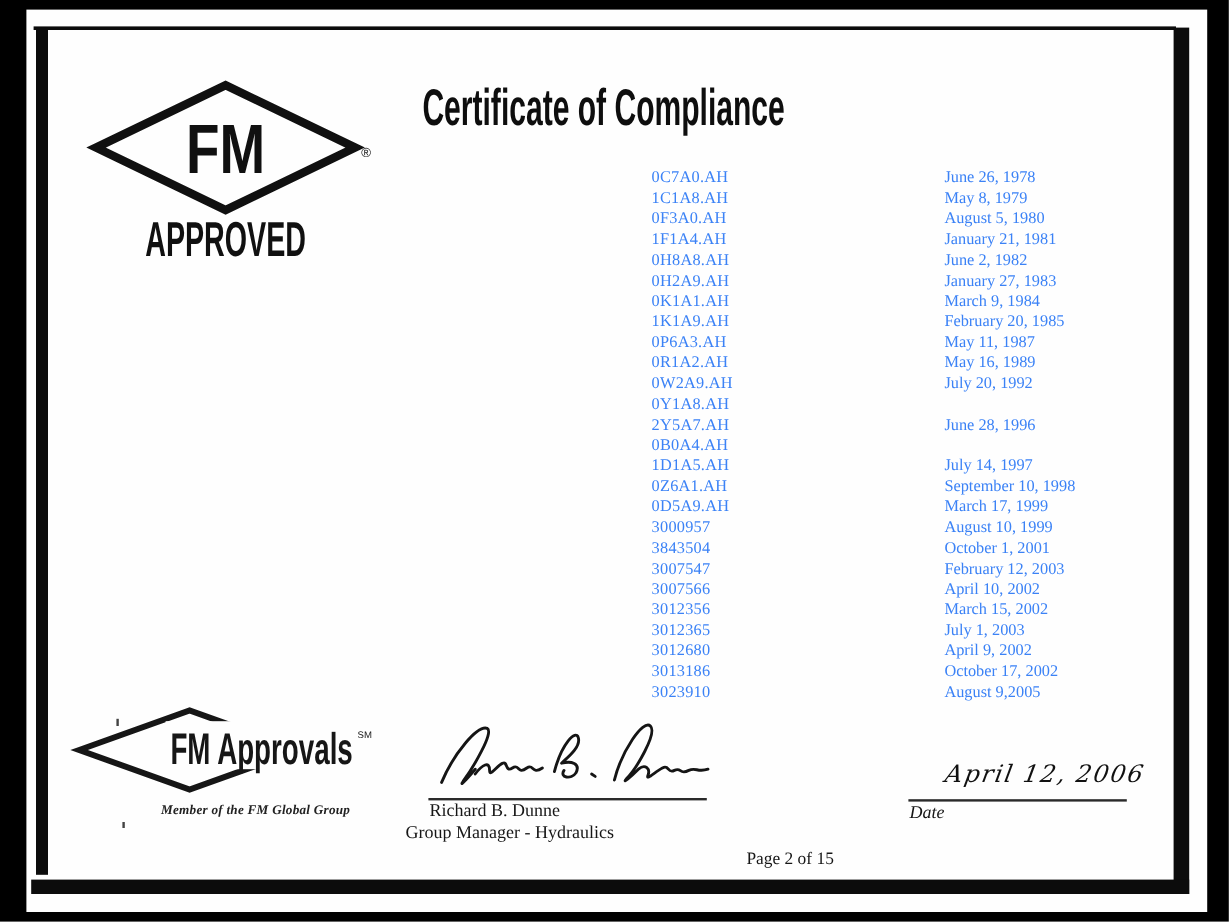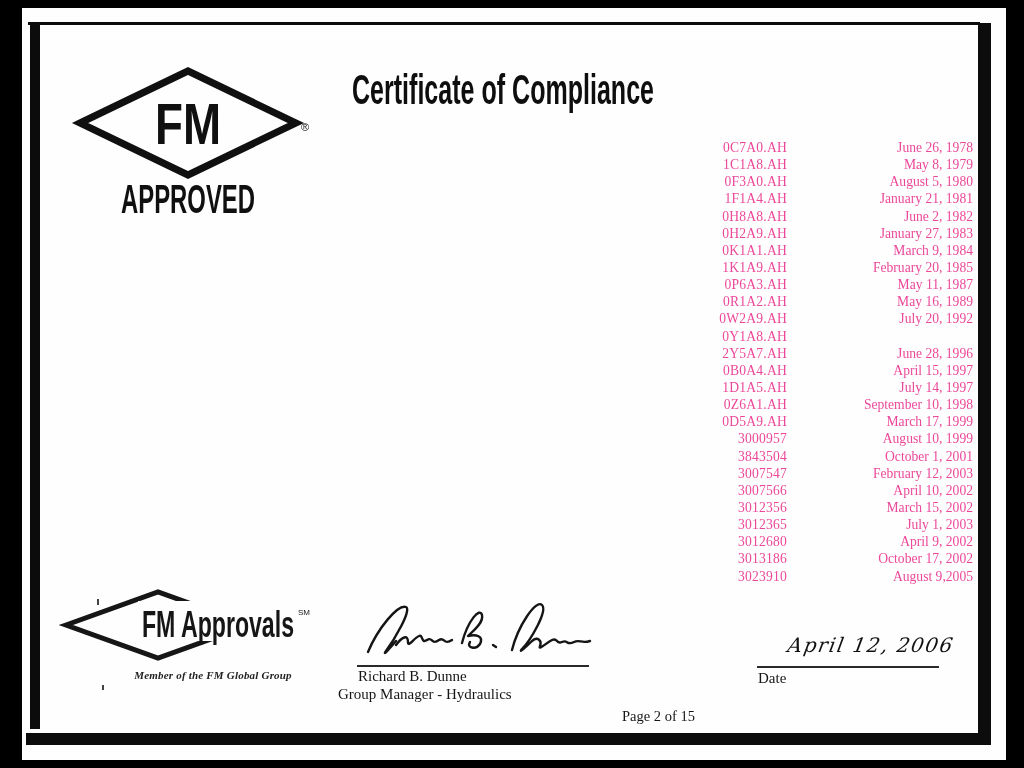--- a/index.html
+++ b/index.html
@@ -18,21 +18,21 @@
   }
   
   .frame-top    { position: absolute; left: 28px;  top: 22px;  width: 952px; height: 3px;  background: #0c0c0c; }
   .frame-left   { position: absolute; left: 30px;  top: 23px;  width: 10px;  height: 706px; background: #0c0c0c; }
   .frame-right  { position: absolute; left: 978px; top: 23px;  width: 13px;  height: 722px; background: #0c0c0c; }
   .frame-bottom { position: absolute; left: 26px;  top: 733px; width: 965px; height: 12px; background: #0c0c0c; }
 
   .title-svg { position: absolute; left: 352px; top: 66px; }
 
   .cert-table { position: absolute; left: 543px; top: 139px; width: 430px; }
-  .cert-row { display: flex; height: 17.15px; line-height: 17.15px; font-size: 13.6px; color: #ec4899; text-align: right; }
+  .cert-row { display: flex; height: 17.15px; line-height: 17.15px; font-size: 13.6px; color: #3b82f6; }
   .cert-id { width: 244px; letter-spacing: 0.2px; }
   .cert-date { flex: 1; }
 
   .logo-top-svg { position: absolute; left: 68px; top: 63px; }
   .logo-bottom-svg { position: absolute; left: 58px; top: 585px; }
   .tagline {
     position: absolute; left: 133px; top: 669px; width: 160px;
     font-size: 11px; font-style: italic; font-weight: bold;
     text-align: center; color: #222; letter-spacing: 0.2px;
   }
@@ -42,21 +42,21 @@
   .sig-name  { position: absolute; left: 358px; top: 668px; font-size: 15px; }
   .sig-title { position: absolute; left: 338px; top: 686px; font-size: 15px; }
 
   .date-hand {
     position: absolute; left: 788px; top: 633px;
     font-family: "DejaVu Serif", serif; font-style: italic;
     font-size: 20px; letter-spacing: 1.5px; color: #111;
     transform: skewX(-10deg);
   }
   .date-line  { position: absolute; left: 757px; top: 666px; width: 182px; height: 2px; background: #2a2a2a; }
-  .date-label { position: absolute; left: 758px; top: 670px; font-size: 15px; }
+  .date-label { position: absolute; left: 758px; top: 670px; font-size: 15px; font-style: italic; }
 
   .page-footer { position: absolute; left: 622px; top: 708px; font-size: 14.5px; }
 
   .speck { position: absolute; background: #444; }
   .speck-1 { left: 97px;  top: 599px; width: 2px; height: 6px; }
   .speck-2 { left: 102px; top: 685px; width: 2px; height: 5px; }
 </style>
 </head>
 <body>
 
@@ -139,21 +139,20 @@
       <span class="cert-id">0Y1A8.AH</span>
     </div>
 
     <div class="cert-row">
       <span class="cert-id">2Y5A7.AH</span>
       <span class="cert-date">June 28, 1996</span>
     </div>
 
     <div class="cert-row">
       <span class="cert-id">0B0A4.AH</span>
-      <span class="cert-date">April 15, 1997</span>
     </div>
 
     <div class="cert-row">
       <span class="cert-id">1D1A5.AH</span>
       <span class="cert-date">July 14, 1997</span>
     </div>
 
     <div class="cert-row">
       <span class="cert-id">0Z6A1.AH</span>
       <span class="cert-date">September 10, 1998</span>

